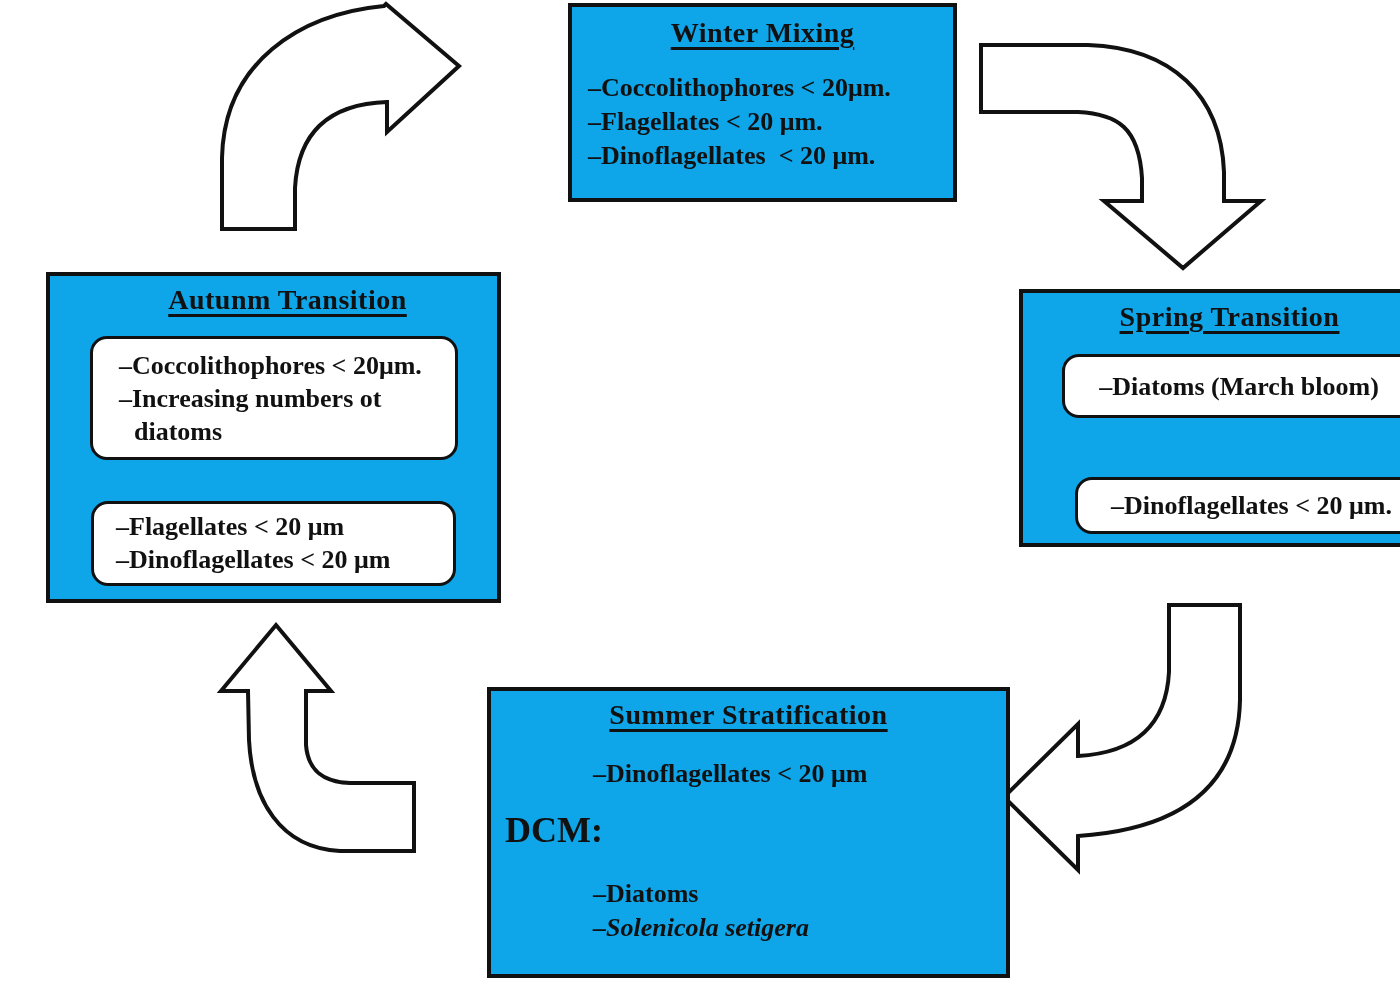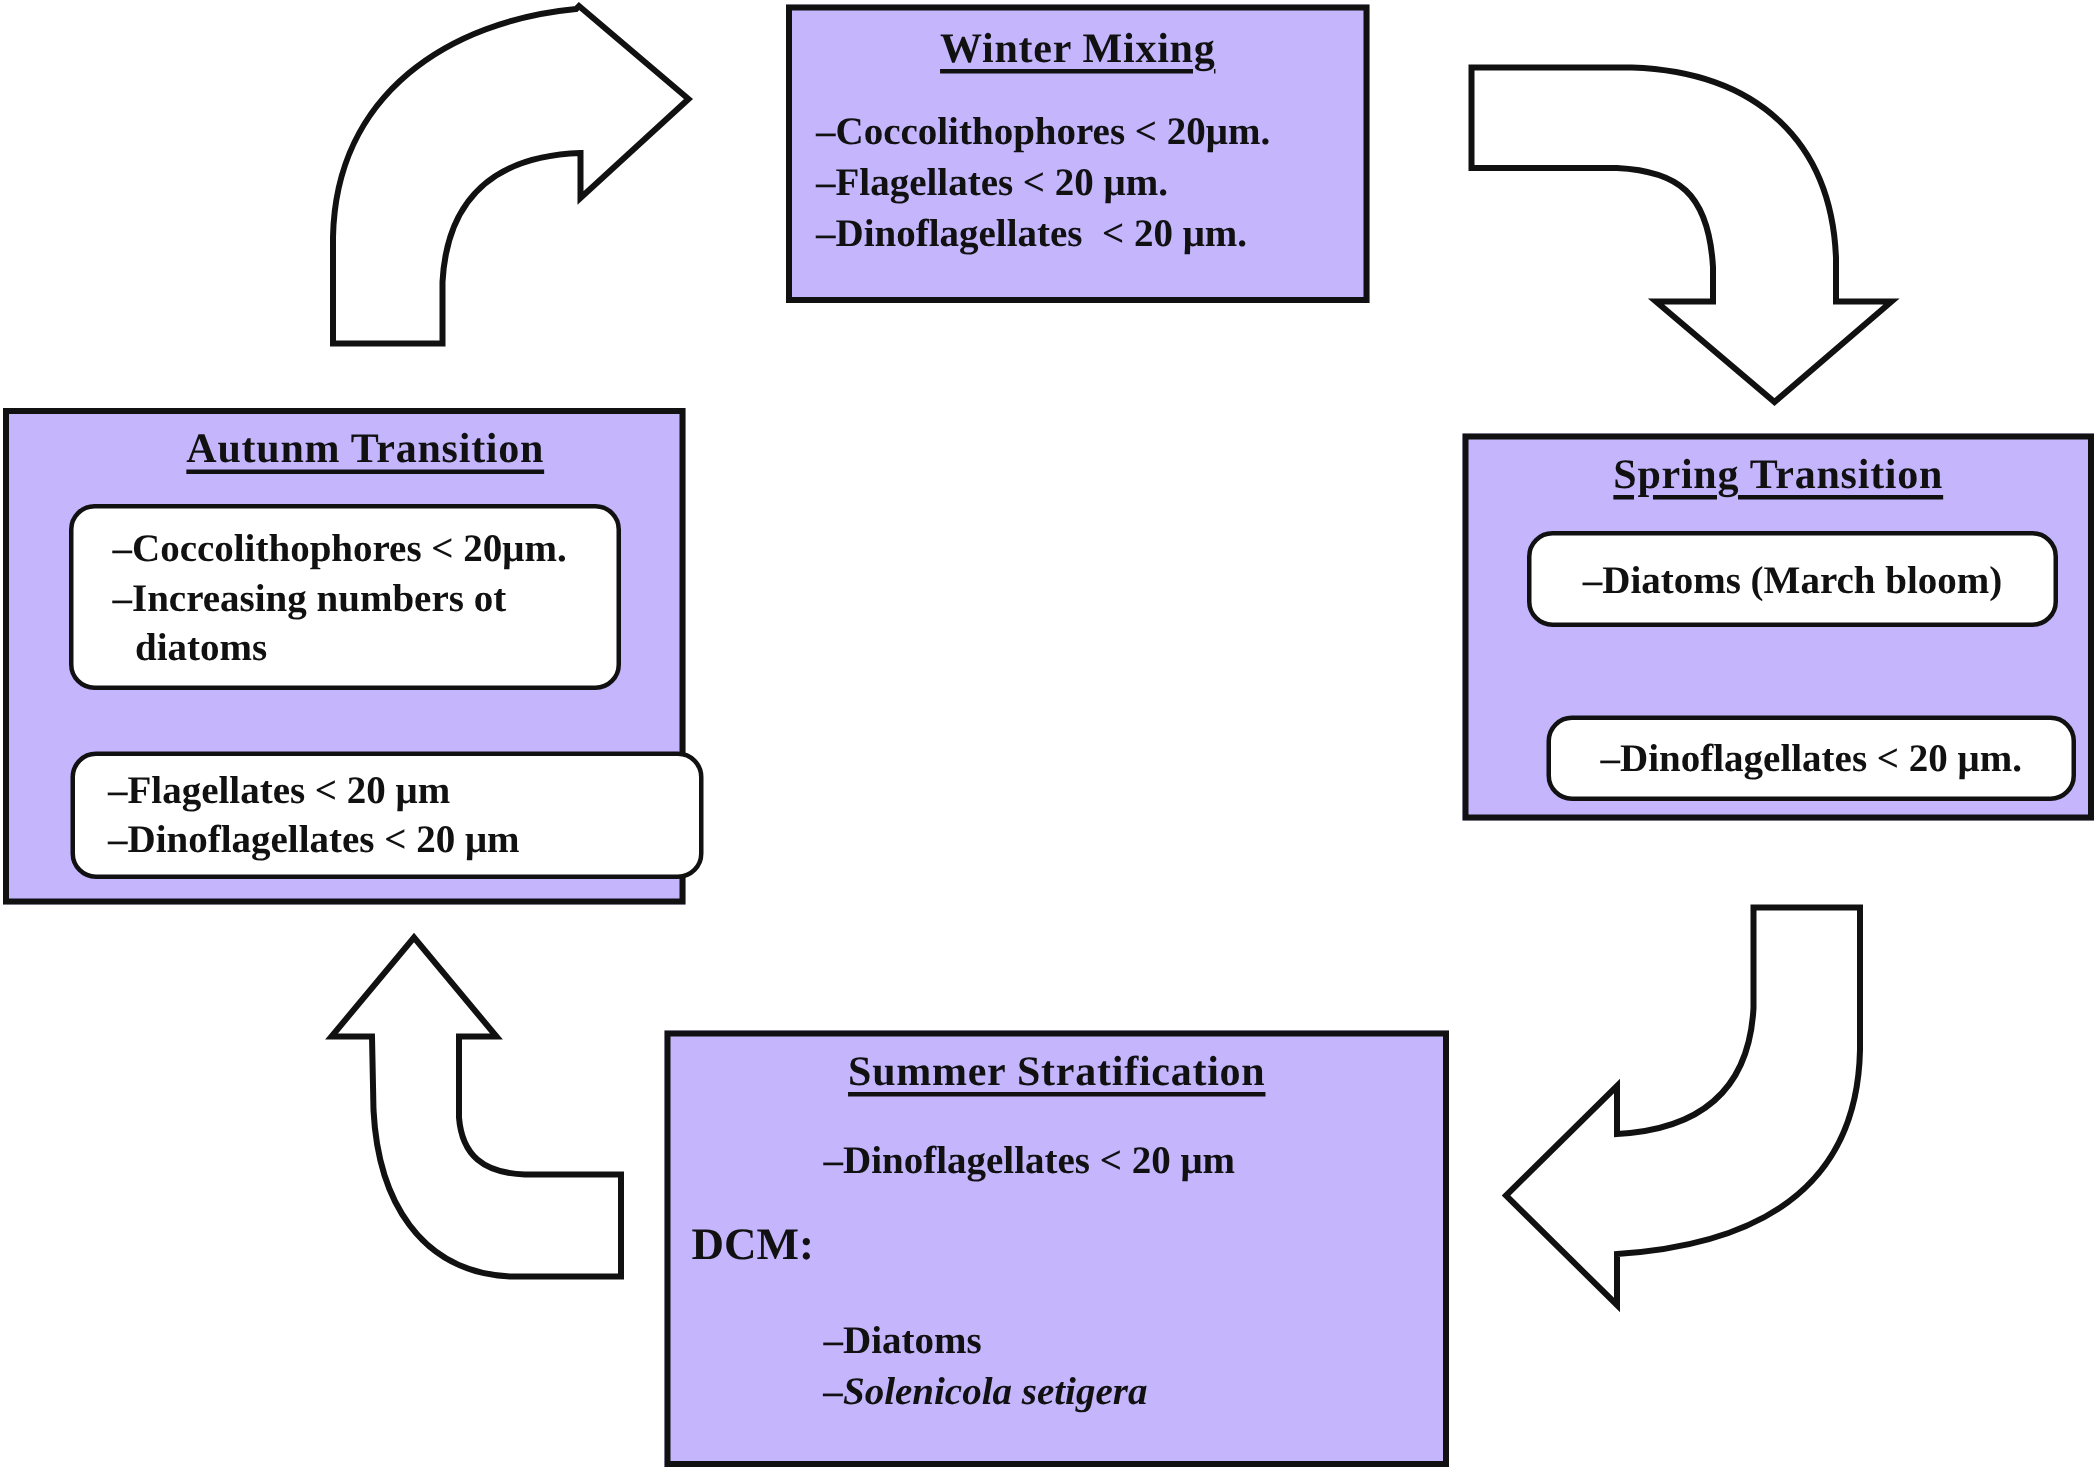--- a/index.html
+++ b/index.html
@@ -12,22 +12,23 @@
     width: 1400px;
     height: 985px;
     background: #ffffff;
     font-family: "Liberation Serif", "DejaVu Serif", serif;
     color: #111111;
     overflow: hidden;
   }
   .season-box {
     position: absolute;
     border: 4px solid #111111;
-    background: #c4b5fd;
+    background: #0ea5e9;
     box-sizing: border-box;
+    margin-left: 44px;
   }
   .season-title {
     display: block;
     text-align: center;
     font-weight: bold;
     font-size: 28px;
     line-height: 36px;
     margin-top: 8px;
     text-decoration: underline;
     text-decoration-thickness: 3px;
@@ -60,21 +61,21 @@
   .round-box .item { line-height: 33px; }
   .hang {
     padding-left: 15px;
     text-indent: -15px;
   }
   #autumn-inner-1 { padding: 10px 12px 0 26px; }
   #autumn-inner-2 { padding: 6px 8px 0 26px; }
   .summer-item-indent { padding-left: 102px; }
   .summer-dcm {
     padding-left: 14px;
-    font-size: 30px;
+    font-size: 36px;
   }
   .italic { font-style: italic; }
   #arrow-layer {
     position: absolute;
     left: 0;
     top: 0;
     width: 1400px;
     height: 985px;
     pointer-events: none;
   }
@@ -137,21 +138,21 @@
       <span class="item">–Dinoflagellates &lt; 20 μm.</span>
     </div>
   </div>
 
   <div class="season-box" style="left:2px; top:272px; width:455px; height:331px;">
     <span class="season-title" style="margin-top:6px;padding-left:28px;">Autunm Transition</span>
     <div class="round-box" id="autumn-inner-1" style="left:40px; top:60px; width:368px; height:124px;">
       <div class="item">–Coccolithophores &lt; 20μm.</div>
       <div class="item hang">–Increasing numbers ot diatoms</div>
     </div>
-    <div class="round-box" id="autumn-inner-2" style="left:41px; top:225px; width:422px; height:85px;padding-left:22px;">
+    <div class="round-box" id="autumn-inner-2" style="left:41px; top:225px; width:365px; height:85px;padding-left:22px;">
       <div class="item">–Flagellates &lt; 20 μm</div>
       <div class="item">–Dinoflagellates &lt; 20 μm</div>
     </div>
   </div>
 
   <div class="season-box" style="left:443px; top:687px; width:523px; height:291px;">
     <span class="season-title" style="margin-top:6px;">Summer Stratification</span>
     <div class="item summer-item-indent" style="margin-top:24px;">–Dinoflagellates &lt; 20 μm</div>
     <div class="item summer-dcm" style="margin-top:22px;">DCM:</div>
     <div class="item summer-item-indent" style="margin-top:30px;">–Diatoms</div>

